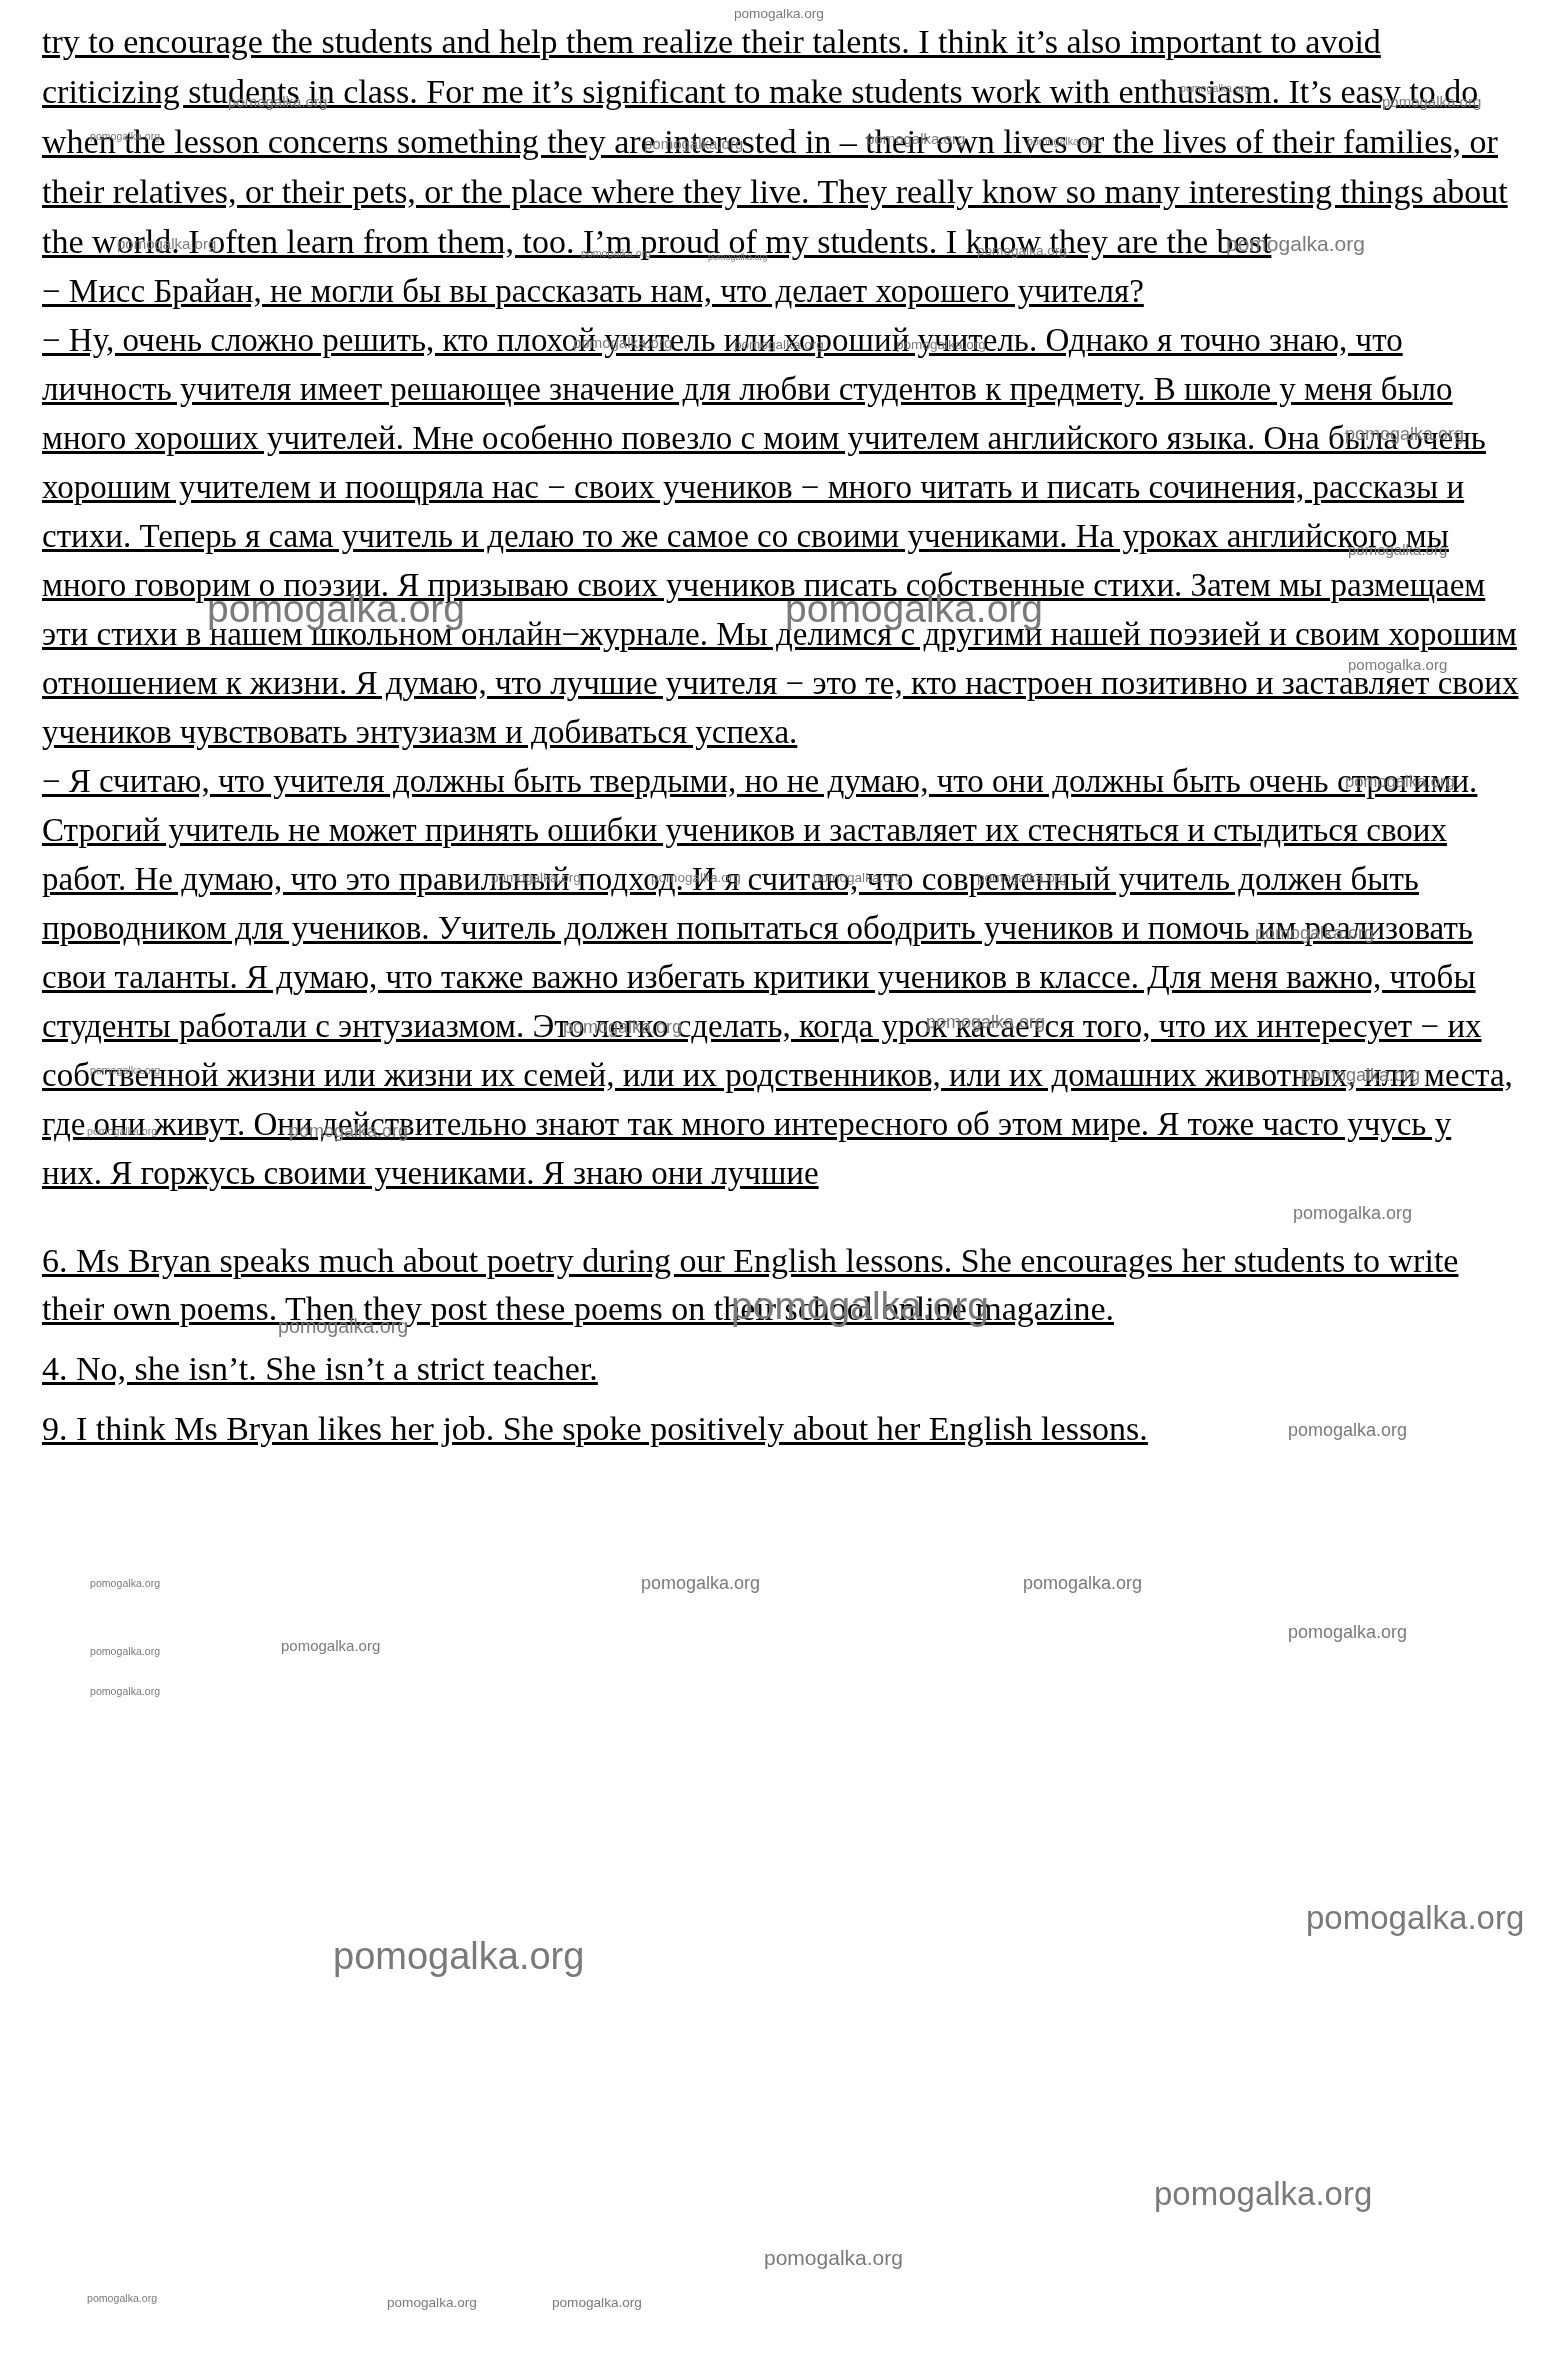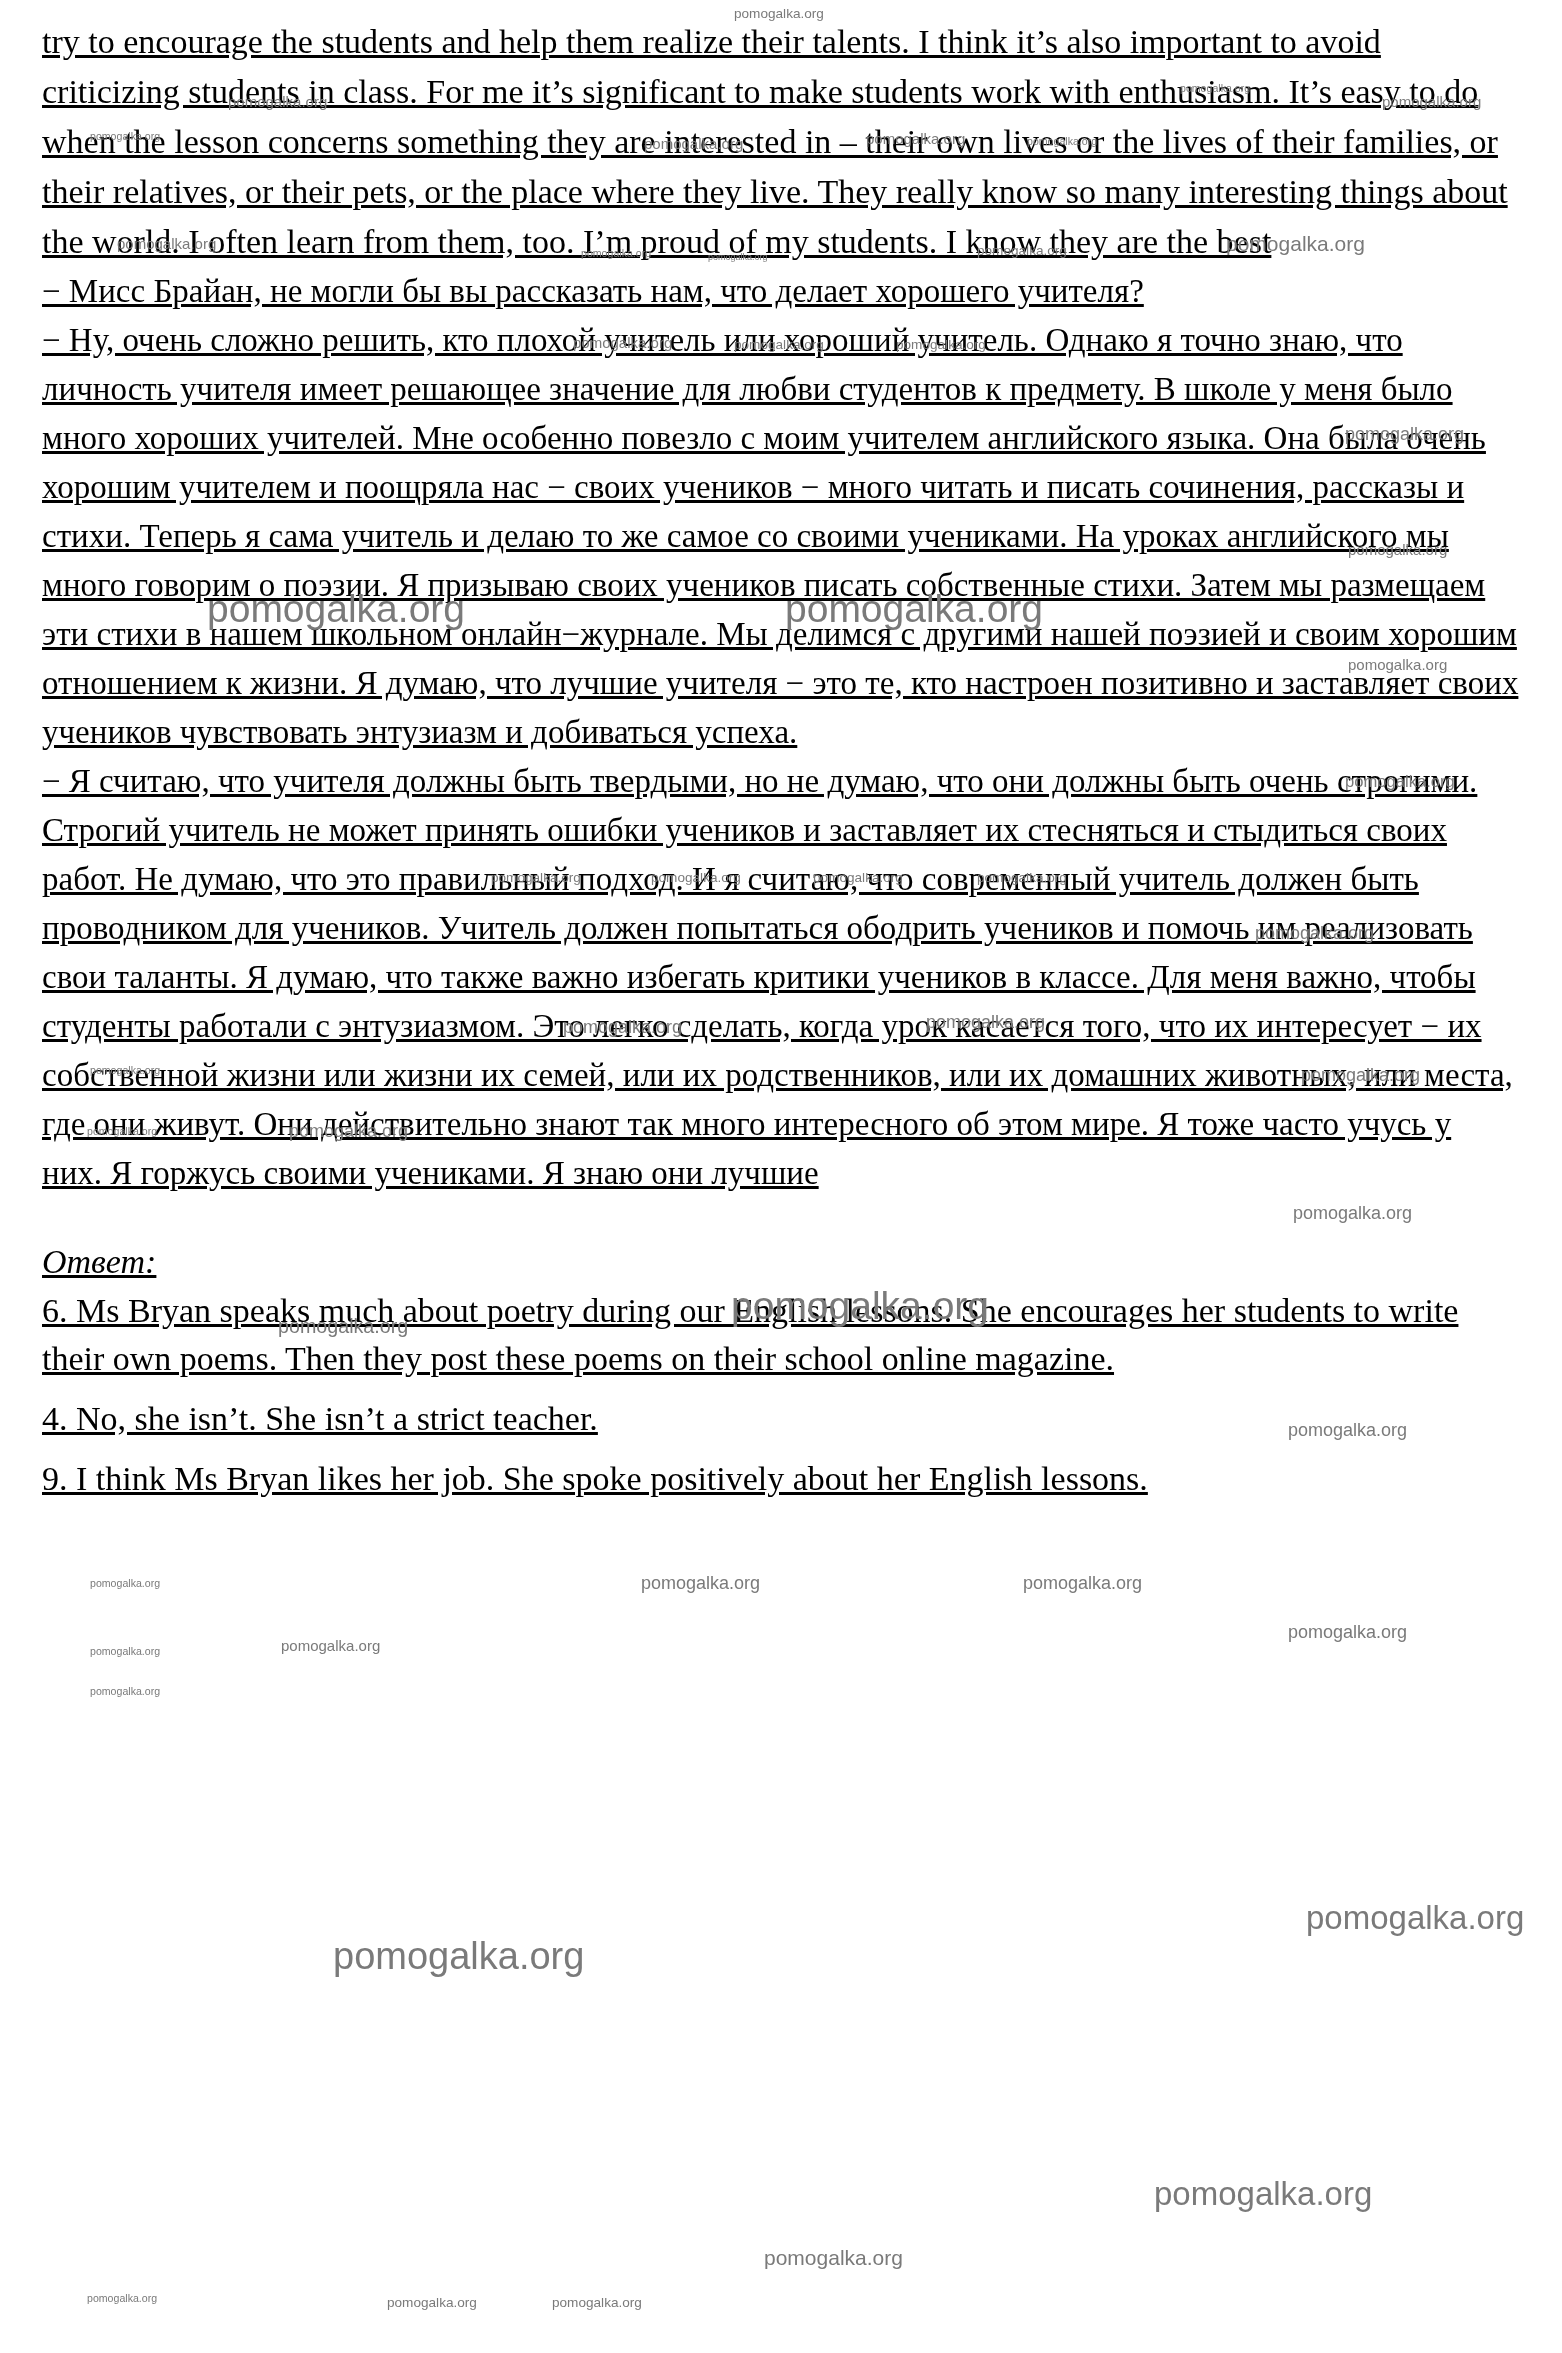--- a/index.html
+++ b/index.html
@@ -63,21 +63,20 @@
 
     <p class="lead">try to encourage the students and help them realize their talents. I think it’s also important to avoid criticizing students in class. For me it’s significant to make students work with enthusiasm. It’s easy to do when the lesson concerns something they are interested in – their own lives or the lives of their families, or their relatives, or their pets, or the place where they live. They really know so many interesting things about the world. I often learn from them, too. I’m proud of my students. I know they are the best</p>
 
 
     <div class="translation">
         <p>− Мисс Брайан, не могли бы вы рассказать нам, что делает хорошего учителя?</p>
         <p>− Ну, очень сложно решить, кто плохой учитель или хороший учитель. Однако я точно знаю, что личность учителя имеет решающее значение для любви студентов к предмету. В школе у меня было много хороших учителей. Мне особенно повезло с моим учителем английского языка. Она была очень хорошим учителем и поощряла нас − своих учеников − много читать и писать сочинения, рассказы и стихи. Теперь я сама учитель и делаю то же самое со своими учениками. На уроках английского мы много говорим о поэзии. Я призываю своих учеников писать собственные стихи. Затем мы размещаем эти стихи в нашем школьном онлайн−журнале. Мы делимся с другими нашей поэзией и своим хорошим отношением к жизни. Я думаю, что лучшие учителя − это те, кто настроен позитивно и заставляет своих учеников чувствовать энтузиазм и добиваться успеха.</p>
         <p>− Я считаю, что учителя должны быть твердыми, но не думаю, что они должны быть очень строгими. Строгий учитель не может принять ошибки учеников и заставляет их стесняться и стыдиться своих работ. Не думаю, что это правильный подход. И я считаю, что современный учитель должен быть проводником для учеников. Учитель должен попытаться ободрить учеников и помочь им реализовать свои таланты. Я думаю, что также важно избегать критики учеников в классе. Для меня важно, чтобы студенты работали с энтузиазмом. Это легко сделать, когда урок касается того, что их интересует − их собственной жизни или жизни их семей, или их родственников, или их домашних животных, или места, где они живут. Они действительно знают так много интересного об этом мире. Я тоже часто учусь у них. Я горжусь своими учениками. Я знаю они лучшие</p>
       </div>
 
-    <p class="heading">Ответ:</p>
 
     <div class="answers">
         <p>6. Ms Bryan speaks much about poetry during our English lessons. She encourages her students to write their own poems. Then they post these poems on their school online magazine.</p>
         <p>4. No, she isn’t. She isn’t a strict teacher.</p>
         <p>9. I think Ms Bryan likes her job. She spoke positively about her English lessons.</p>
       </div>
 
   </div>
 
   <div class="watermark-layer">

